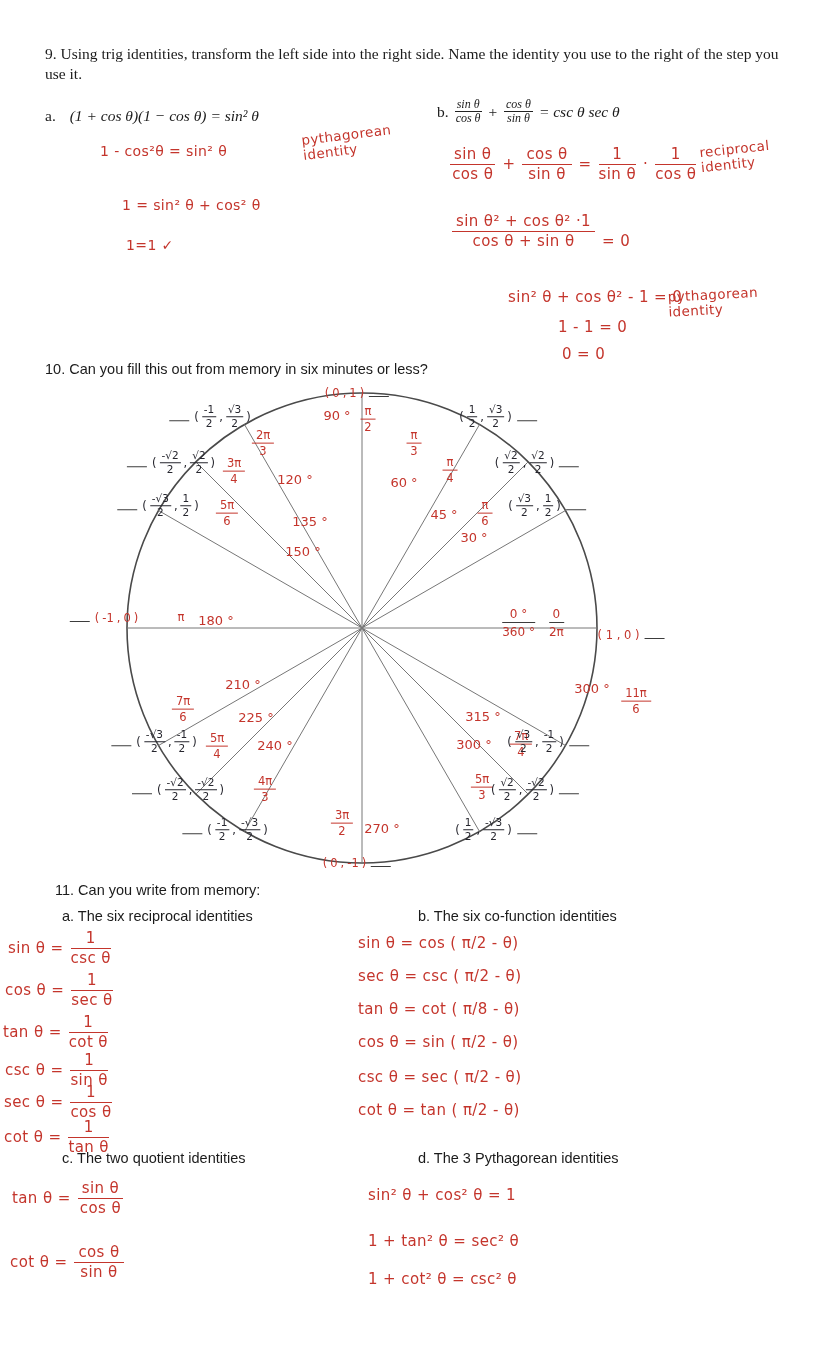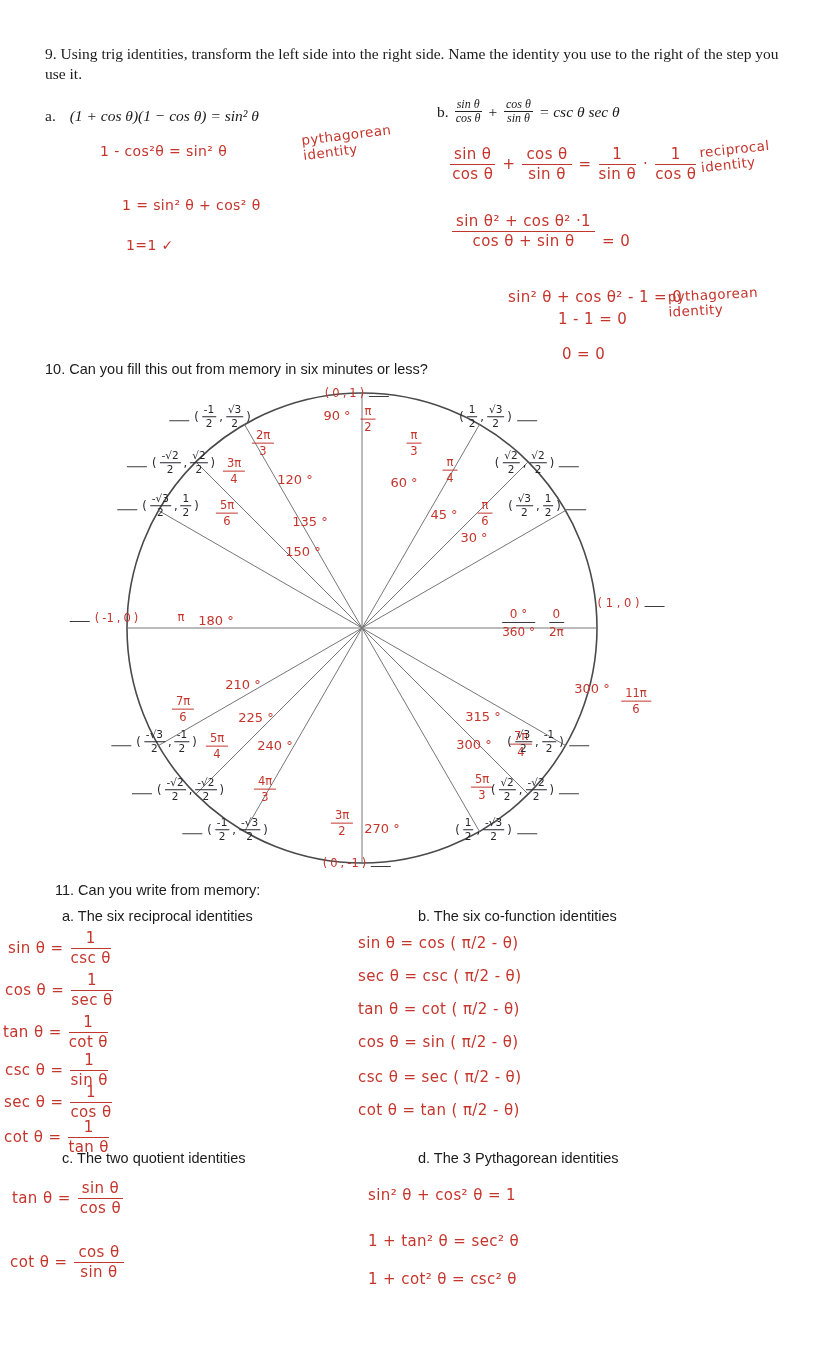--- a/index.html
+++ b/index.html
@@ -93,21 +93,21 @@
   <div class="abs hw flex" style="left:452px;top:213px">
     <span class="fr">
         <span class="n">sin θ² + cos θ² ·1</span>
         <span class="d">cos θ + sin θ</span>
       </span>
     <span style="align-self:flex-end">= 0</span>
   </div>
 
   <div class="abs hw" style="left:508px;top:288px">sin² θ + cos θ² - 1 = 0</div>
   <div class="abs hw note" style="left:668px;top:287px;transform:rotate(-3deg)">pythagorean identity</div>
-  <div class="abs hw" style="left:558px;top:310px">1 - 1 = 0</div>
+  <div class="abs hw" style="left:558px;top:318px">1 - 1 = 0</div>
   <div class="abs hw" style="left:562px;top:345px">0 = 0</div>
 
   <div class="abs sans" style="left:45px;top:361px">10.  Can you fill this out from memory in six minutes or less?</div>
 
   <div id="circle-area">
     <svg width="828" height="505" viewBox="0 0 828 505">
       <circle cx="362" cy="243" r="235" fill="none" stroke="#4a4a4a" stroke-width="1.6"></circle>
       <g stroke="#777" stroke-width="1">
         <line x1="127" y1="243" x2="597" y2="243"></line>
         <line x1="362" y1="8" x2="362" y2="478"></line>
@@ -340,21 +340,21 @@
         </span>
         <span>)</span>
         <span class="blank"></span>
       </div>
       <div class="uc-zero" style="left: 533px; top: 238px;">
         <span class="zc r1">0 °</span>
         <span class="zc r1">0</span>
         <span class="zc r2">360 °</span>
         <span class="zc r2">2π</span>
       </div>
-      <div class="uc-coord red" style="left: 632px; top: 218px;">
+      <div class="uc-coord red" style="left: 632px; top: 250px;">
         <span>( 1 , 0 )</span>
         <span class="blank"></span>
       </div>
     </div>
 
   <div class="abs sans" style="left:55px;top:882px">11.  Can you write from memory:</div>
   <div class="abs sans" style="left:62px;top:908px">a. The six reciprocal identities</div>
   <div class="abs sans" style="left:418px;top:908px">b.  The six co-function identities</div>
 
   <div class="abs hw flex" style="left:8px;top:930px">
@@ -395,21 +395,21 @@
   <div class="abs hw flex" style="left:4px;top:1119px">
     <span>cot θ =</span>
       <span class="fr">
         <span class="n">1</span>
         <span class="d">tan θ</span>
       </span>
   </div>
 
   <div class="abs hw cof" style="left:358px;top:934px">sin θ = cos ( π/2 - θ)</div>
   <div class="abs hw cof" style="left:358px;top:967px">sec θ = csc ( π/2 - θ)</div>
-  <div class="abs hw cof" style="left:358px;top:1000px">tan θ = cot ( π/2 - θ)</div>
+  <div class="abs hw cof" style="left:358px;top:1000px">tan θ = cot ( π/8 - θ)</div>
   <div class="abs hw cof" style="left:358px;top:1033px">cos θ = sin ( π/2 - θ)</div>
   <div class="abs hw cof" style="left:358px;top:1068px">csc θ = sec ( π/2 - θ)</div>
   <div class="abs hw cof" style="left:358px;top:1101px">cot θ = tan ( π/2 - θ)</div>
 
   <div class="abs sans" style="left:62px;top:1150px">c.  The two quotient identities</div>
   <div class="abs sans" style="left:418px;top:1150px">d. The 3 Pythagorean identities</div>
 
   <div class="abs hw flex" style="left:12px;top:1180px">
     <span>tan θ =</span>
       <span class="fr">

